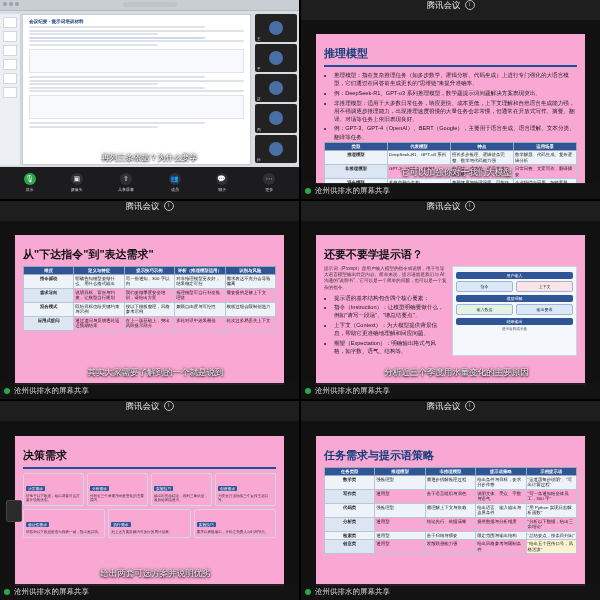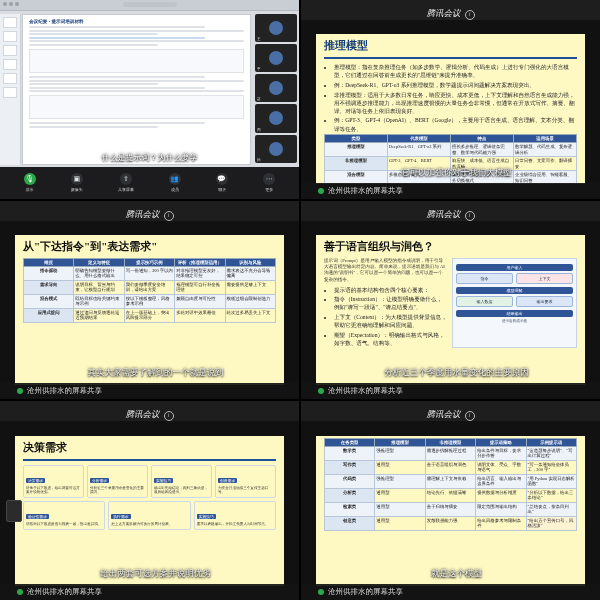--- a/index.html
+++ b/index.html
@@ -1,26 +1,26 @@
 <!DOCTYPE html>
 <html><head>
 <meta charset="utf-8">
 <style>
   html,body{margin:0;padding:0;background:#111;}
   body{width:600px;height:600px;font-family:"Liberation Sans",sans-serif;}
   .grid{display:grid;grid-template-columns:1fr 1fr;grid-template-rows:1fr 1fr 1fr;width:600px;height:600px;gap:2px;background:#000;}
   .cell{position:relative;overflow:hidden;background:#1b1b1b;}
 
   
-  .mtop{height:20px;background:#1e1e1e;color:#e8e8e8;font-size:8.5px;display:flex;align-items:flex-end;justify-content:center;gap:4px;border-bottom:1px solid #2a2a2a;font-style:italic;}
+  .mtop{height:20px;background:#1e1e1e;color:#e8e8e8;font-size:8.5px;display:flex;align-items:flex-start;justify-content:center;gap:4px;border-bottom:1px solid #2a2a2a;}
   .mtop .info{width:8px;height:8px;border:1px solid #bbb;border-radius:50%;font-size:6px;line-height:7px;text-align:center;color:#bbb;}
   .stage{position:absolute;top:20px;left:0;right:0;bottom:0;background:#111;display:flex;align-items:center;justify-content:center;}
-  .slide{background:#fef9c3;color:#111;width:90%;height:84%;padding:2px 8px;box-sizing:border-box;overflow:hidden;font-family:Liberation Serif, serif;}
+  .slide{background:#f9a8d4;color:#111;width:90%;height:84%;padding:10px 8px;box-sizing:border-box;overflow:hidden;}
   .caption{position:absolute;left:12px;right:0;bottom:20px;text-align:center;color:#f3f3f3;font-size:8.5px;text-shadow:0 0 3px #000,0 1px 2px #000;pointer-events:none;}
-  .botbar{position:absolute;left:0;right:0;bottom:0;height:16px;background:rgba(20,20,20,.92);color:#ddd;font-size:7.5px;display:flex;align-items:center;padding-left:17px;}
+  .botbar{position:absolute;left:0;right:0;bottom:0;height:16px;background:rgba(20,20,20,.92);color:#ddd;font-size:7.5px;display:flex;align-items:center;padding-left:4px;}
   .share-dot{width:6px;height:6px;border-radius:50%;background:#2aa84a;margin-right:4px;}
 
   
   .s-title{font-size:11px;font-weight:bold;margin:2px 0 4px 0;}
   .s-title.blue{color:#123d7a;}
   .s-sub{font-size:7px;color:#333;line-height:1.35;}
   .bullets{margin:0;padding-left:10px;}
   .bullets li{font-size:5.6px;line-height:1.45;margin-bottom:1.5px;color:#222;}
   .rule{height:2px;background:#1f4f96;margin:3px 0 4px 0;width:100%;}
 
@@ -136,21 +136,21 @@
         <div class="tile">
             <div class="av"></div>
             <div class="nm">周</div>
           </div>
         <div class="tile">
             <div class="av"></div>
             <div class="nm">孙</div>
           </div>
       </div>
 
-      <div class="overcap">什么是提示词？为什么要学</div>
+      <div class="overcap">再列三条依据？为什么要学</div>
 
       <div class="app-bottom">
         <div class="abrow">
           <div class="abtn green">
               <span class="gl">🎙</span>
               <span>排水</span>
             </div>
           <div class="abtn">
               <span class="gl">▣</span>
               <span>摄像头</span>
@@ -284,21 +284,21 @@
       </div>
   </div>
 
   <div class="cell">
     <div class="mtop">
       <span>腾讯会议</span>
       <span class="info">i</span>
     </div>
     <div class="stage">
       <div class="slide">
-        <div class="s-title">善于语言组织与润色？</div>
+        <div class="s-title">还要不要学提示语？</div>
         <div style="display:flex;gap:5px;">
           <div style="flex:1.05;">
             <div class="s-sub" style="font-size:4.6px;margin-bottom:3px;">提示词（Prompt）是用户输入模型的指令或说明，用于引导大语言模型输出特定内容。简单来说，提示语就是我们与 AI 沟通的"说明书"，它可以是一个简单的问题，也可以是一个复杂的指令。</div>
             <ul class="bullets">
               <li>提示语的基本结构包含四个核心要素：</li>
               <li>指令（Instruction）：让模型明确要做什么，例如"请写一段话"、"请总结要点"。</li>
               <li>上下文（Context）：为大模型提供背景信息，帮助它更准确地理解和回应问题。</li>
               <li>期望（Expectation）：明确输出格式与风格，如字数、语气、结构等。</li>
             </ul>
           </div>
@@ -356,20 +356,21 @@
       </div>
   </div>
 
   <div class="cell">
     <div class="mtop">
       <span>腾讯会议</span>
       <span class="info">i</span>
     </div>
     <div class="stage">
       <div class="slide">
+        <div class="s-title blue">任务需求与提示语策略</div>
         <table class="t">
           <tbody>
               <tr>
             <th>任务类型</th>
             <th>推理模型</th>
             <th>非推理模型</th>
             <th>提示语策略</th>
             <th>示例提示语</th>
           </tr>
           <tr>
@@ -411,20 +412,19 @@
             <td class="firstcol">创意类</td>
             <td>通用型</td>
             <td>发散联想能力强</td>
             <td>给出风格参考与限制条件</td>
             <td class="hl">"给出五个宣传口号，风格活泼"</td>
           </tr>
         </tbody>
           </table>
       </div>
     </div>
-    <div class="caption">就是这个模型</div>
     <div class="botbar">
         <span class="share-dot"></span>
         <span>沧州供排水的屏幕共享</span>
       </div>
   </div>
 
 </div>
 
 </body></html>

